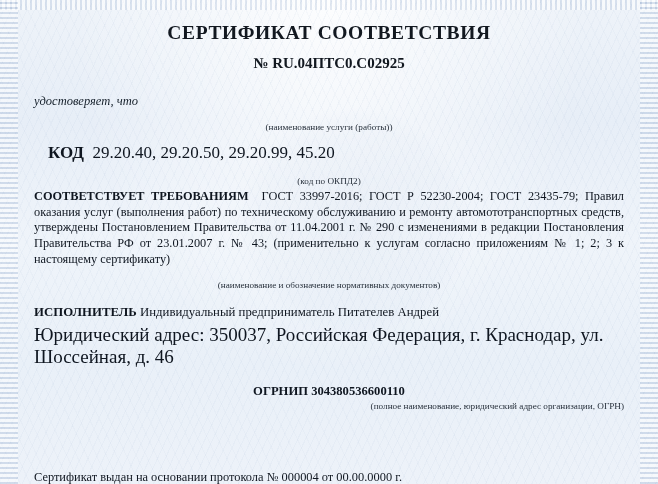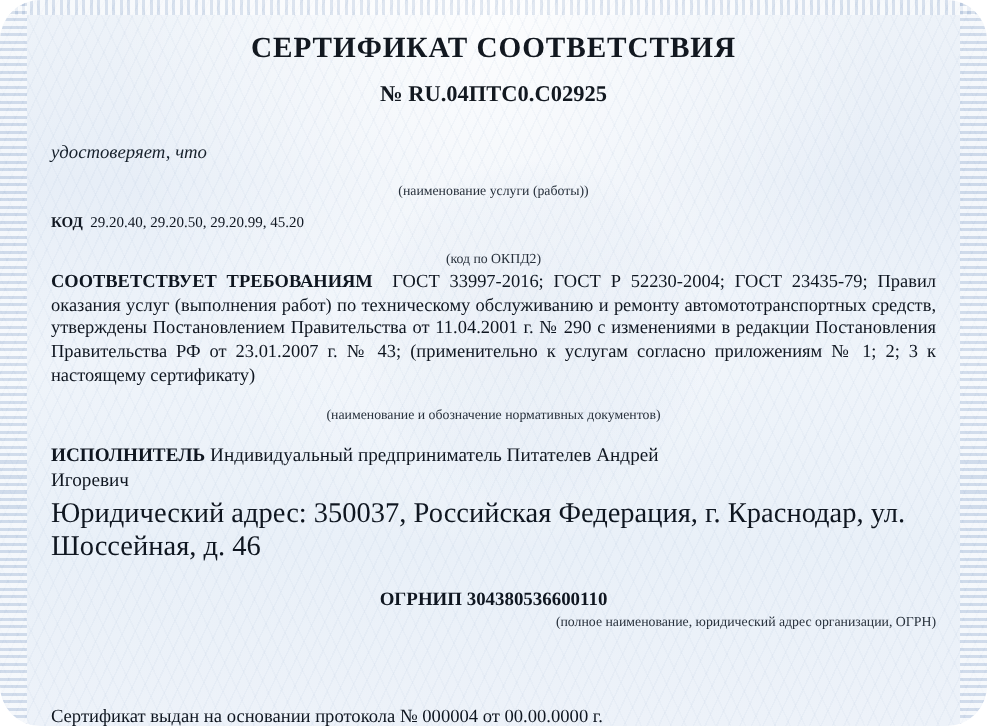--- a/index.html
+++ b/index.html
@@ -14,21 +14,20 @@
     font-family: "Liberation Serif", serif;
   }
 
   .certificate {
     position: relative;
     width: 658px;
     height: 484px;
     background:
       linear-gradient(180deg, #eef3f9 0%, #e7eef7 25%, #eff4fa 50%, #e9f0f8 75%, #edf2f9 100%);
     overflow: hidden;
-    border-radius: 27px;
   }
 
   
   .bg-wash {
     position: absolute;
     inset: 0;
     background:
       repeating-linear-gradient(115deg, rgba(120,150,190,0.055) 0px, rgba(120,150,190,0.055) 1px, rgba(255,255,255,0) 1px, rgba(255,255,255,0) 7px),
       repeating-linear-gradient(65deg, rgba(120,150,190,0.045) 0px, rgba(120,150,190,0.045) 1px, rgba(255,255,255,0) 1px, rgba(255,255,255,0) 9px),
       radial-gradient(ellipse at 50% 0%, rgba(255,255,255,0.85) 0%, rgba(255,255,255,0) 55%);
@@ -106,22 +105,23 @@
   .caption {
     text-align: center;
     font-size: 9.2px;
     color: #27303b;
     margin-top: 13px;
     line-height: 1.2;
   }
 
   .code-row {
     margin-top: 10px;
-    font-size: 10px;
-    color: #0f1620;
+    font-size: 17px;
+    color: #0f1620;
+    margin-left: 14px;
   }
 
   .req-block {
     margin-top: 2px;
     font-size: 12.3px;
     line-height: 1.27;
     color: #0f1620;
     text-align: justify;
   }
 
@@ -214,21 +214,20 @@
 
     <div class="req-block">
       <span class="lbl">СООТВЕТСТВУЕТ ТРЕБОВАНИЯМ</span>
       &nbsp;<span>ГОСТ 33997-2016; ГОСТ Р 52230-2004; ГОСТ 23435-79; Правил оказания услуг (выполнения работ) по техническому обслуживанию и ремонту автомототранспортных средств, утверждены Постановлением Правительства от 11.04.2001 г. № 290 с изменениями в редакции Постановления Правительства РФ от 23.01.2007 г. № 43; (применительно к услугам согласно приложениям № 1; 2; 3 к настоящему сертификату)</span>
     </div>
     <div class="caption">(наименование и обозначение нормативных документов)</div>
 
     <div class="performer">
       <span class="lbl">ИСПОЛНИТЕЛЬ</span>
       <span class="name">Индивидуальный предприниматель Питателев Андрей</span>
-      <div class="name">Игоревич</div>
     </div>
 
     <div class="address">Юридический адрес: 350037, Российская Федерация, г. Краснодар, ул. Шоссейная, д. 46</div>
 
     <div class="ogrnip">ОГРНИП 304380536600110</div>
     <div class="ogrnip-caption">(полное наименование, юридический адрес организации, ОГРН)</div>
 
   </div>
 
   <div class="bottom-cut">

